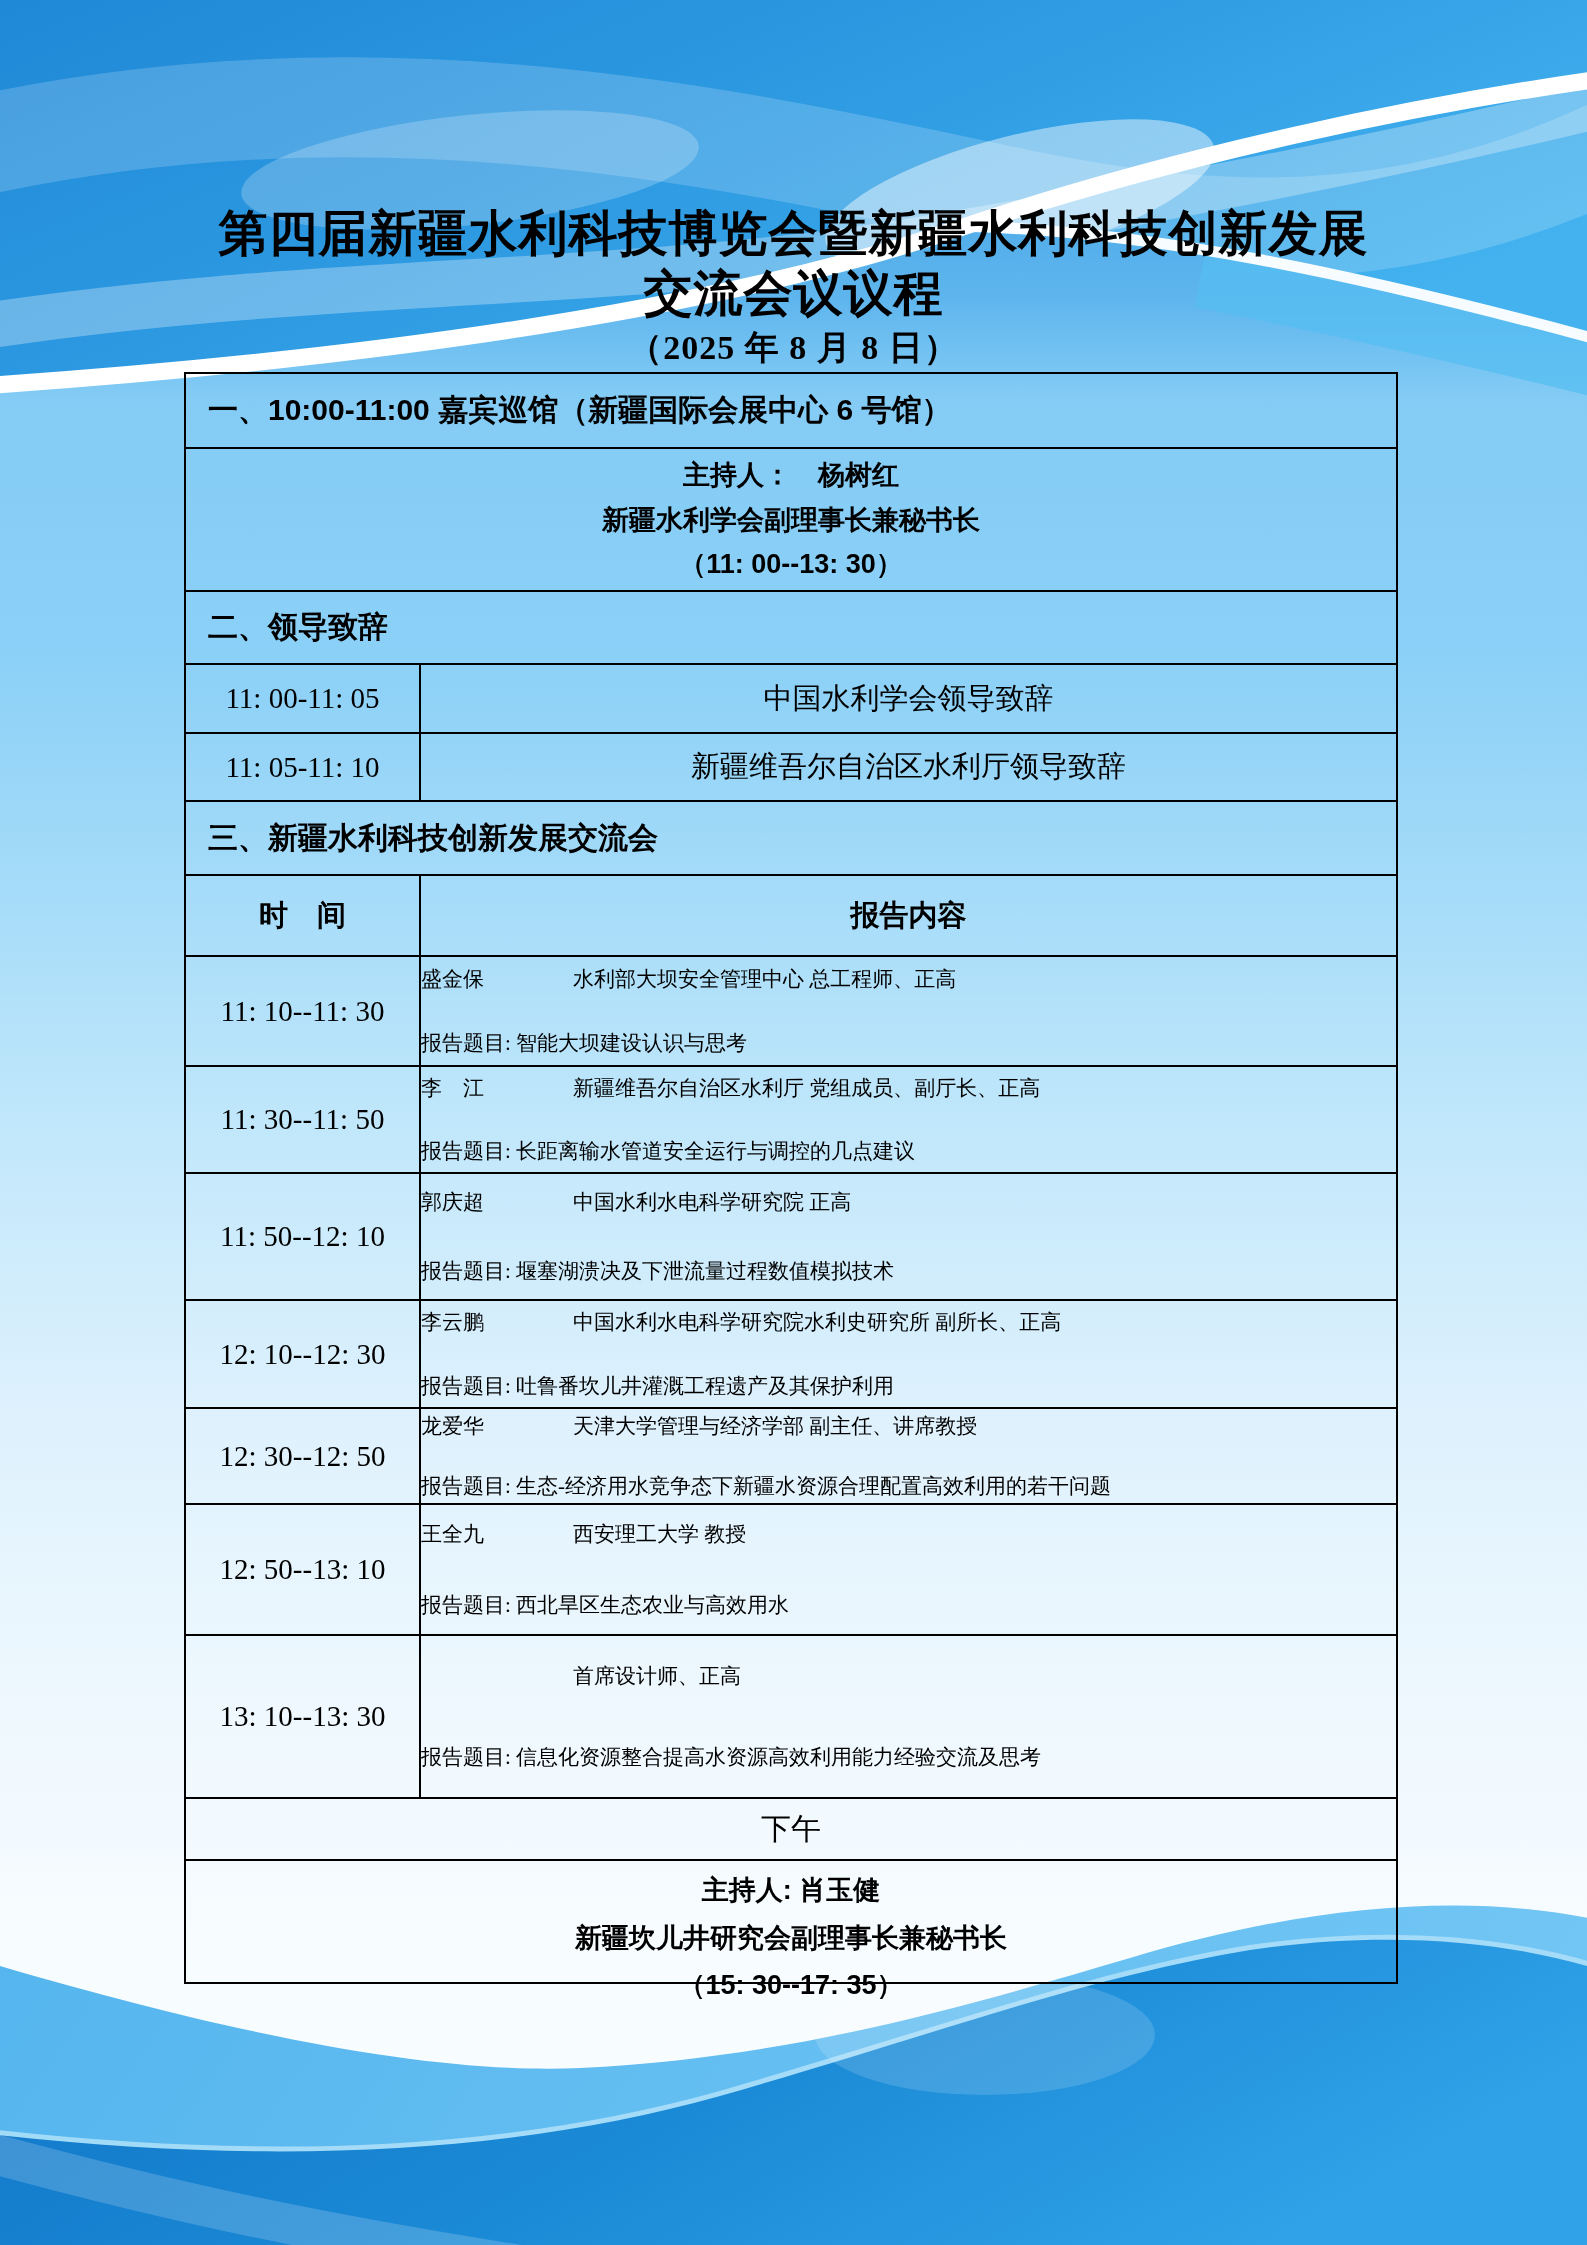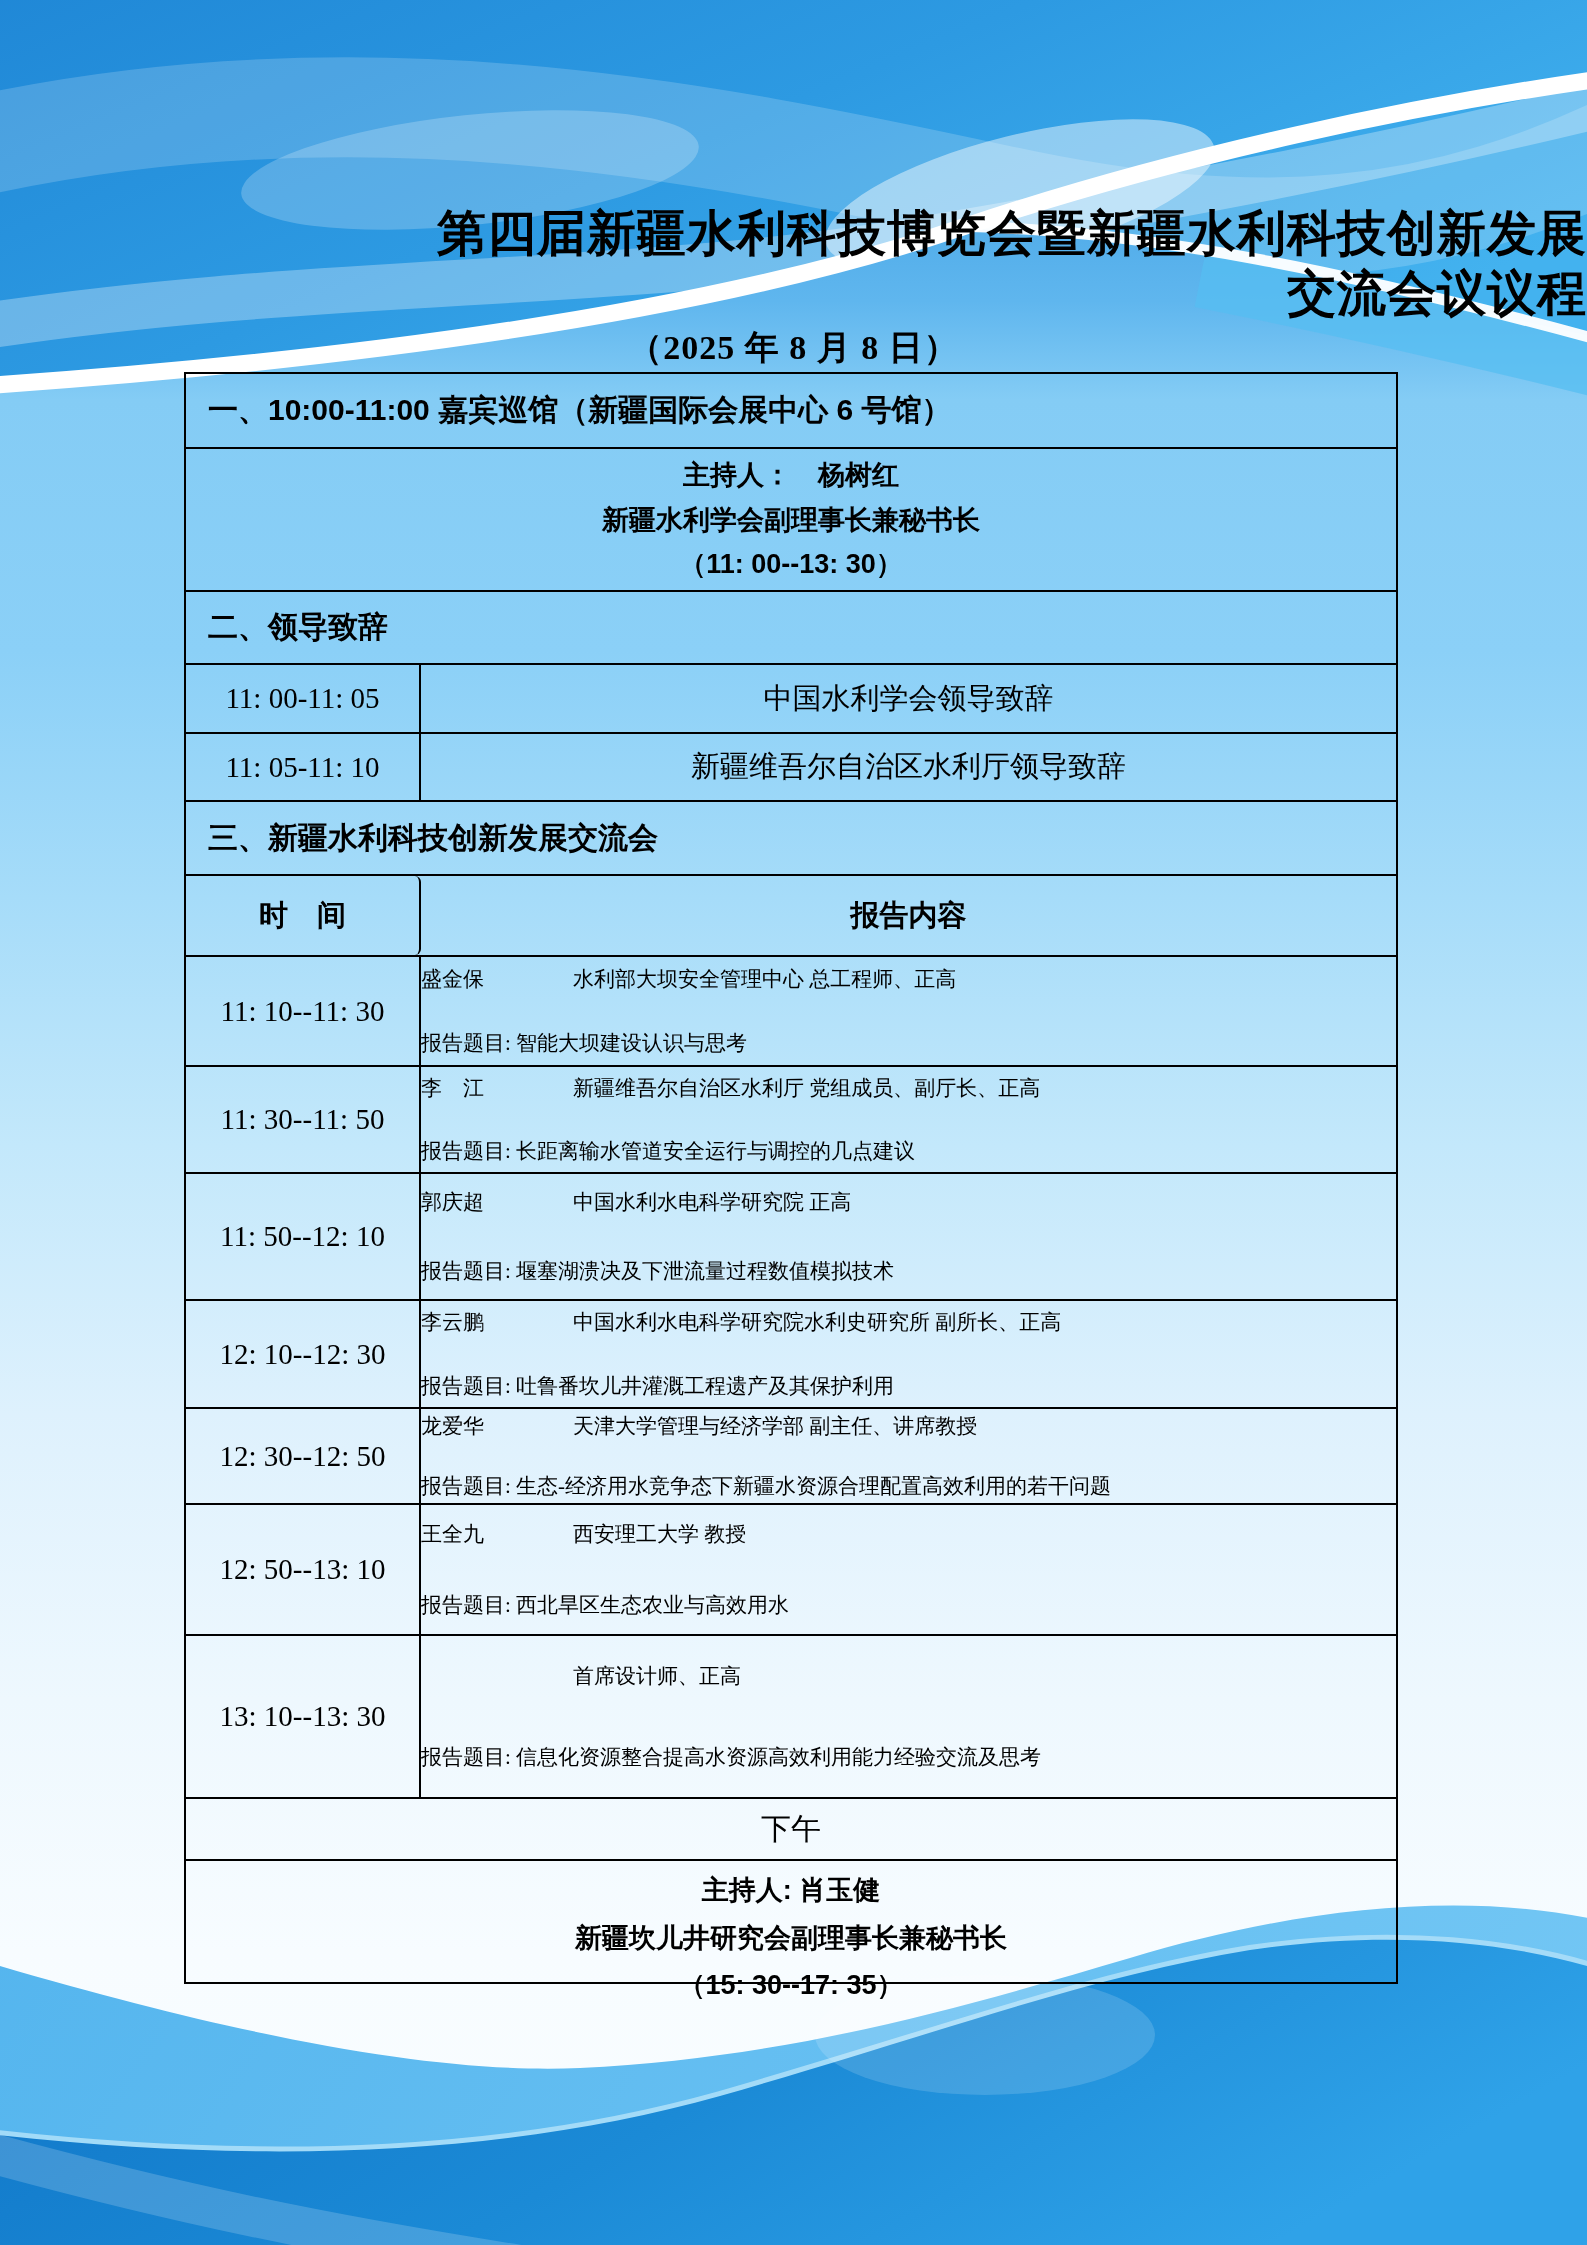--- a/index.html
+++ b/index.html
@@ -11,21 +11,21 @@
     position:absolute; inset:0;
     background:linear-gradient(180deg,
       #2b92dc 0%, #5fb6ee 13.4%, #84ccf5 17.8%, #8bd0f7 29%,
       #a6dcf9 40%, #c3e8fb 51%, #def1fd 63%, #eef8fe 75.7%,
       #f7fcff 86.9%, #f9fdff 100%);
   }
   .bg-waves { position:absolute; inset:0; width:1587px; height:2245px; }
 
   
   .title-block { position:absolute; top:204px; left:0; width:100%; text-align:center; }
-  .title-line { font-size:49px; font-weight:bold; line-height:60px; letter-spacing:1px;text-align:right; }
+  .title-line { font-size:49px; font-weight:bold; line-height:60px; letter-spacing:1px; }
   .date-line  { font-size:34px; font-weight:bold; line-height:44px; margin-top:2px; letter-spacing:1px; }
 
   
   .agenda {
     position:absolute; left:184px; top:372px; width:1214px; height:1612px;
     border:2px solid #000; background:transparent;
   }
   .row { width:100%; border-bottom:2px solid #000; display:flex; }
   .row:last-child { border-bottom:none; }
 
@@ -42,21 +42,21 @@
   .tcell {
     width:235px; flex:0 0 235px; border-right:2px solid #000;
     display:flex; align-items:center; justify-content:center;
     font-size:29px;
   }
   .ccell-center { flex:1; display:flex; align-items:center; justify-content:center; font-size:29px; }
   .ccell-lines {
     flex:1; display:flex; flex-direction:column; justify-content:space-evenly;
     font-size:21px;gap:28px;
   }
-  .col-head { font-family:"Liberation Sans","DejaVu Sans",sans-serif; font-weight:bold;border-radius:6px; }
+  .col-head { font-family:"Liberation Sans","DejaVu Sans",sans-serif; font-weight:bold; }
   .rname { display:inline-block; min-width:152px; }
   .indent { margin-left:152px; }
   .afternoon { align-items:center; justify-content:center; font-size:30px; }
 </style>
 </head>
 <body>
 
 <div class="bg-base"></div>
 
 <svg class="bg-waves" viewBox="0 0 1587 2245" preserveAspectRatio="none" aria-hidden="true">

